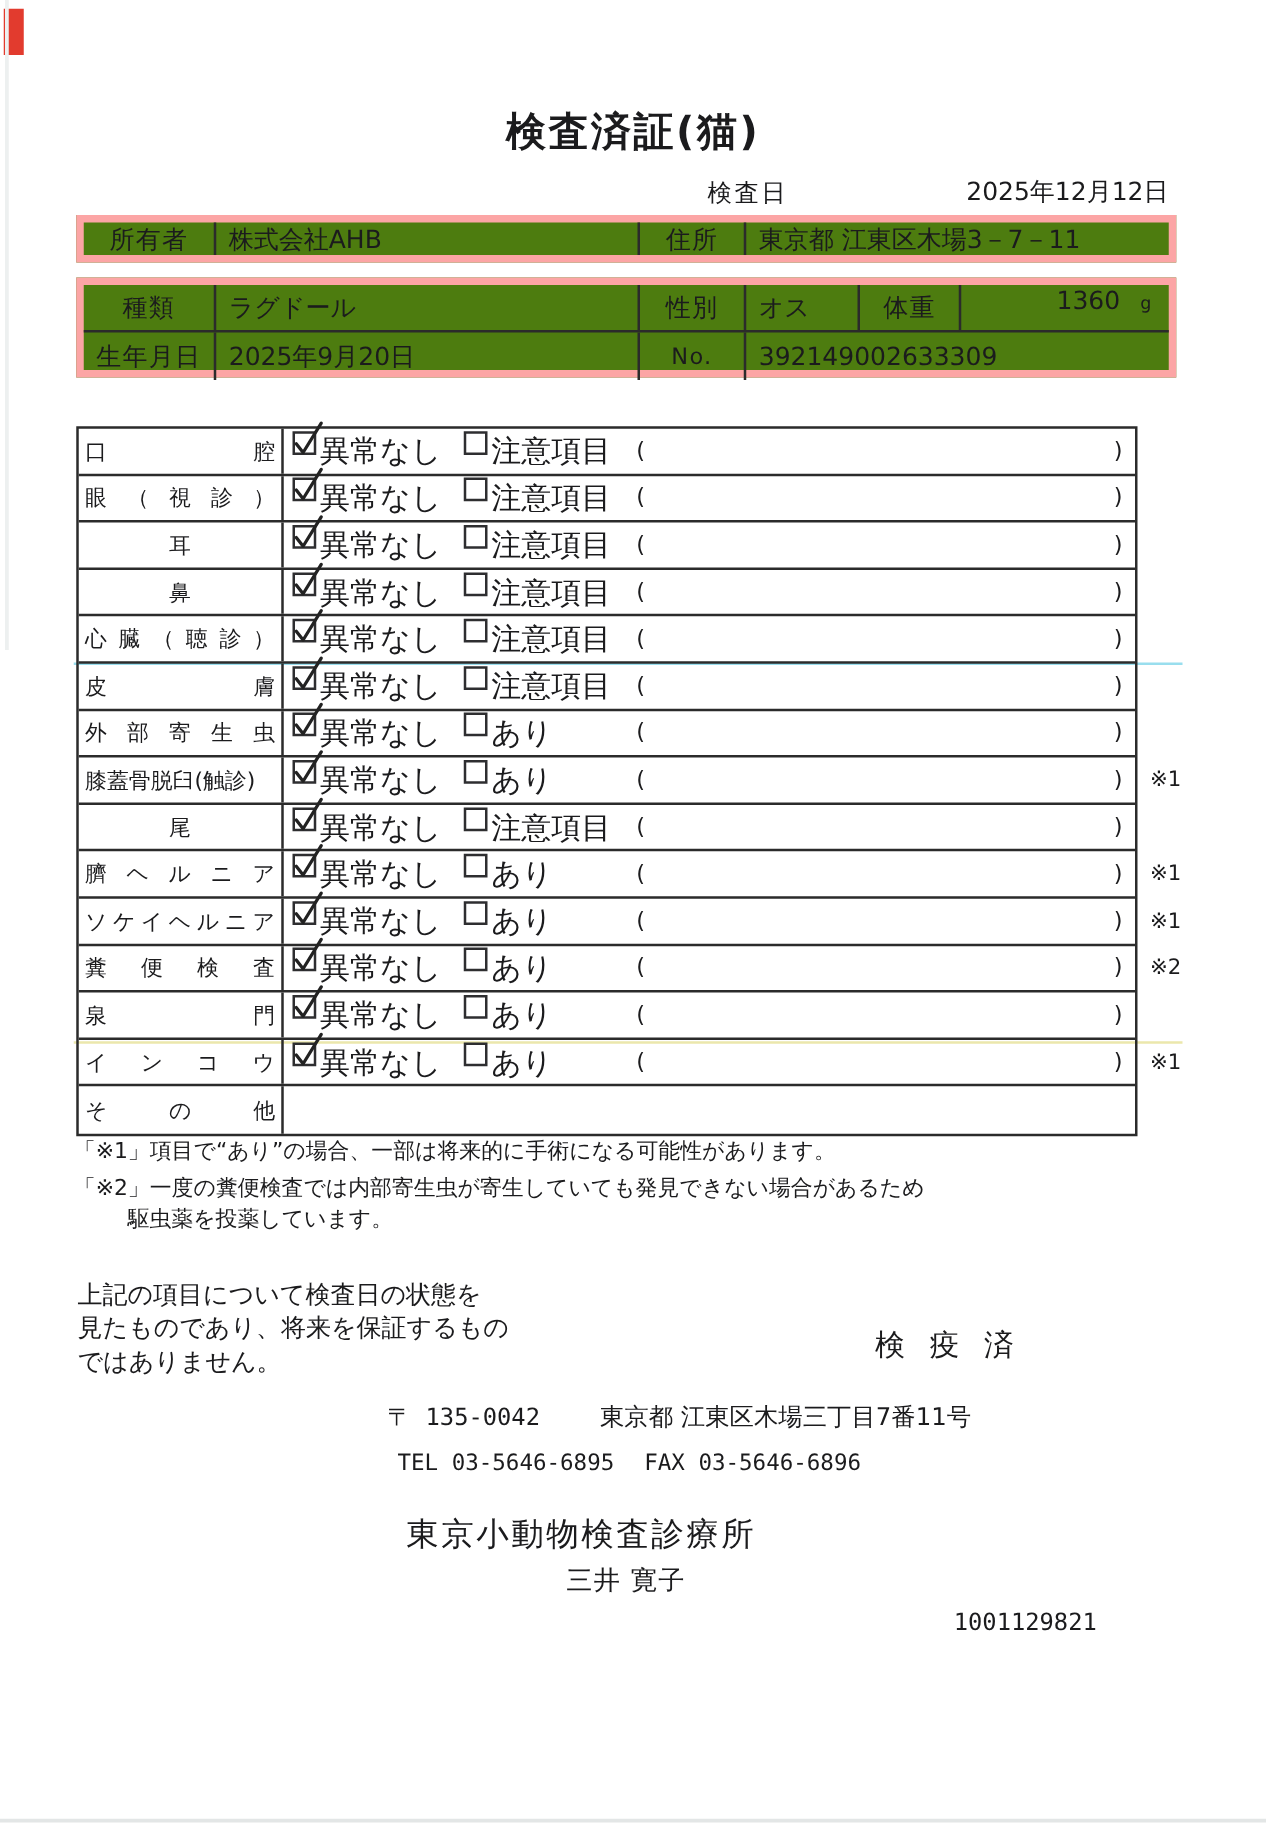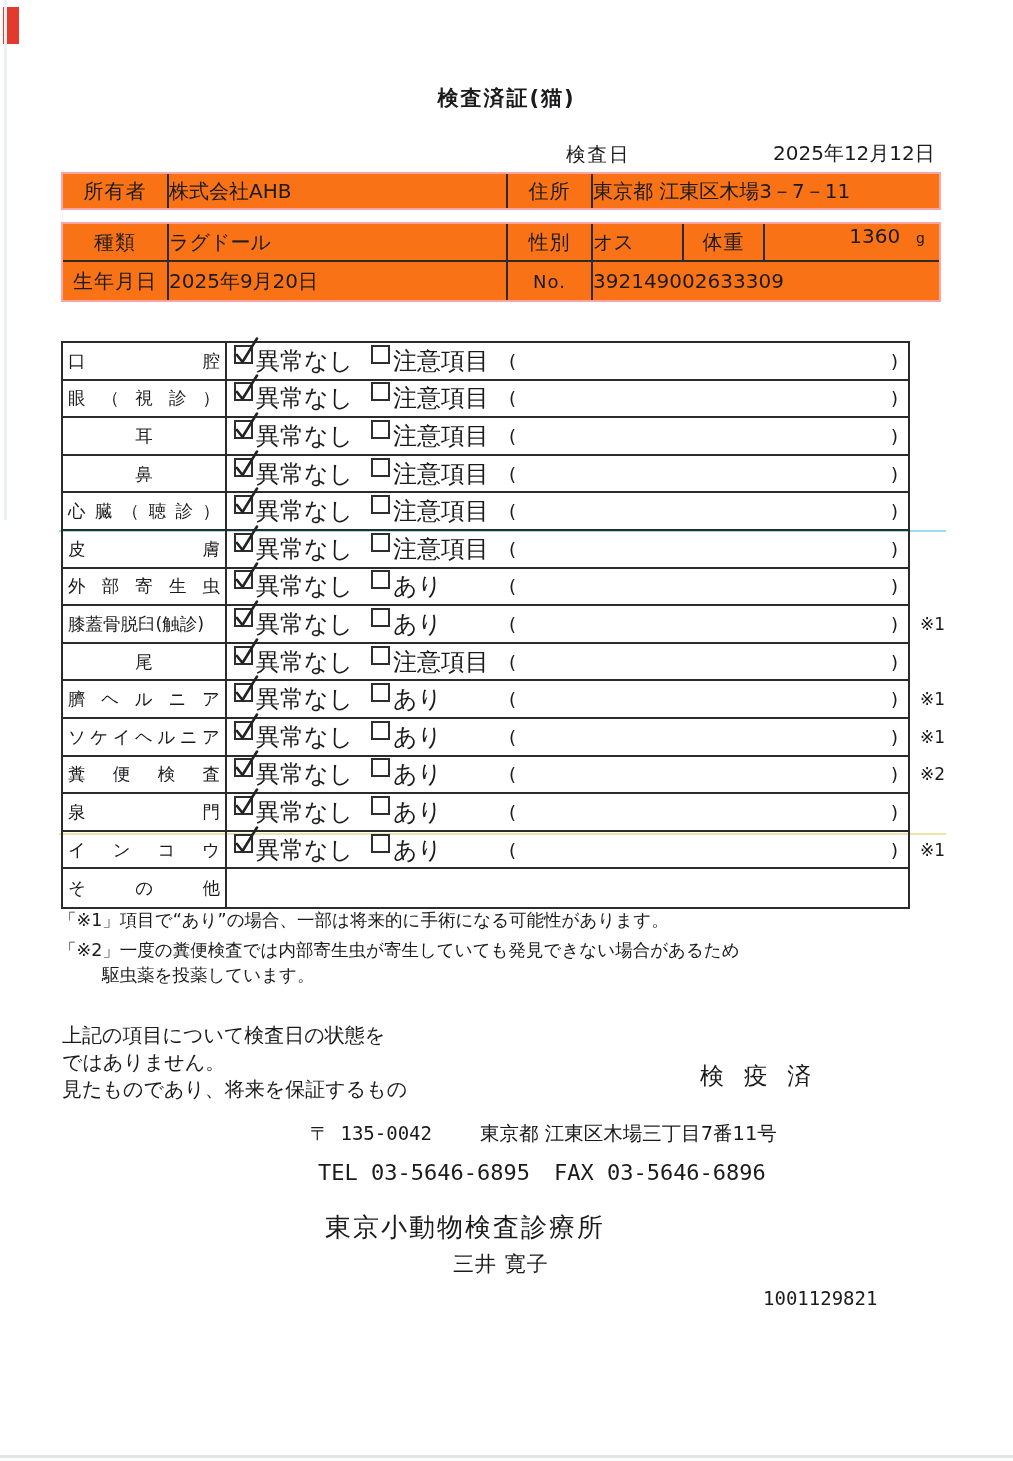--- a/index.html
+++ b/index.html
@@ -12,32 +12,32 @@
     overflow:hidden;
   }
   
   .red-mark{position:absolute;left:3px;top:7px;width:16px;height:37px;background:#e23b2e;}
   .left-strip{position:absolute;left:4px;top:0;width:3px;height:520px;background:#edf0f0;}
   .bottom-strip{position:absolute;left:0;top:1455px;width:1013px;height:3px;background:#e3e6e6;}
   .cyan-line{position:absolute;left:59px;top:530px;width:887px;height:2px;background:rgba(70,195,224,.55);}
   .yellow-line{position:absolute;left:59px;top:833px;width:887px;height:2px;background:rgba(216,207,90,.5);}
 
   .title{position:absolute;top:84px;left:0;width:100%;text-align:center;
-         font-size:21px;font-weight:600;letter-spacing:2px;}
+         font-size:32px;font-weight:600;letter-spacing:2px;}
 
   .insp-label{position:absolute;left:566px;top:141px;font-size:19.5px;letter-spacing:2px;}
   .insp-date{position:absolute;left:773px;top:140px;font-size:20px;}
 
-  .tbl{position:absolute;left:61px;border:2px solid #fca5a5;box-sizing:border-box;background:#f97316;}
+  .tbl{position:absolute;left:61px;border:6px solid #fca5a5;box-sizing:border-box;background:#4d7c0f;}
   .tbl-row{display:flex;box-sizing:border-box;}
   .cell{box-sizing:border-box;display:flex;align-items:center;border-right:2px solid #2b2b2b;
         font-size:20px;white-space:nowrap;overflow:hidden;}
   .cell:last-child{border-right:none;}
   .cell.hdr{justify-content:center;letter-spacing:1px;}
-  .cell.val{}
+  .cell.val{padding-left:10px;}
   .tblA{top:172px;width:880px;height:38px;}
   .tblB{top:222px;width:880px;height:80px;}
   .tblB .tbl-row{height:38px;}
   .tblB .tbl-row:first-child{border-bottom:2px solid #2b2b2b;}
   .w-c1{width:106px;} .w-c2{width:339px;} .w-c3{width:85px;} .w-c4{flex:1;}
   .w-sex{width:91px;} .w-wl{width:81px;}
   .weight-val{justify-content:flex-end;padding-right:14px;align-items:baseline;}
   .weight-val .unit{font-size:14px;margin-left:16px;}
   .no-hdr{font-size:18px;}
 
@@ -69,21 +69,21 @@
 
   .disclaimer{position:absolute;left:62px;top:1022px;font-size:20px;line-height:27px;}
   .stamp{position:absolute;left:700px;top:1060px;font-size:24px;letter-spacing:6px;white-space:nowrap;}
 
   .postal-row{position:absolute;left:310px;top:1120px;display:flex;align-items:baseline;gap:48px;
               white-space:nowrap;}
   .postal-code{font-family:"DejaVu Sans Mono",monospace;font-size:19px;}
   .clinic-addr{font-size:19.5px;}
 
   .tel-row{position:absolute;left:318px;top:1160px;display:flex;gap:24px;
-           font-family:"DejaVu Sans Mono",monospace;font-size:22px;white-space:nowrap;}
+           font-family:"DejaVu Sans Mono",monospace;font-size:18px;white-space:nowrap;}
 
   .clinic-name{position:absolute;left:325px;top:1210px;font-size:26px;letter-spacing:2px;white-space:nowrap;}
   .vet-name{position:absolute;left:453px;top:1250px;font-size:21px;letter-spacing:1px;white-space:nowrap;}
   .serial{position:absolute;left:763px;top:1287px;font-size:19px;font-family:"DejaVu Sans Mono",monospace;}
 </style>
 </head>
 <body>
 
 <div class="page">
 
@@ -470,22 +470,22 @@
         <div class="chk-body"></div>
       </div>
     </div>
 
   <div class="fn1">「※1」項目で“あり”の場合、一部は将来的に手術になる可能性があります。</div>
   <div class="fn2">「※2」一度の糞便検査では内部寄生虫が寄生していても発見できない場合があるため</div>
   <div class="fn3">駆虫薬を投薬しています。</div>
 
   <div class="disclaimer">
     <div>上記の項目について検査日の状態を</div>
+    <div>見たものであり、将来を保証するもの</div>
     <div>ではありません。</div>
-    <div>見たものであり、将来を保証するもの</div>
   </div>
 
   <div class="stamp">検 疫 済</div>
 
   <div class="postal-row">
     <span class="postal-code">〒 135-0042</span>
     <span class="clinic-addr">東京都 江東区木場三丁目7番11号</span>
   </div>
 
   <div class="tel-row">

